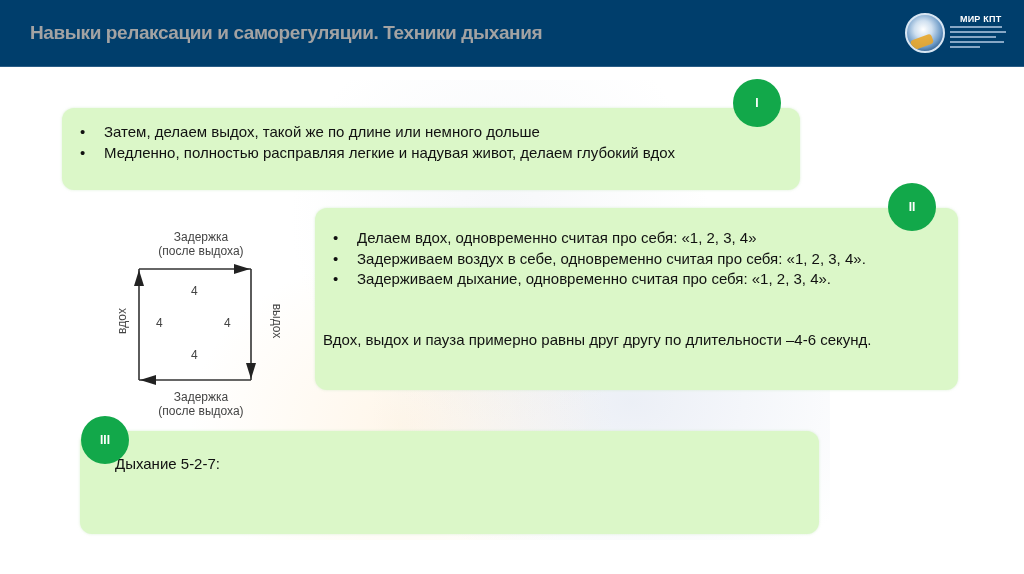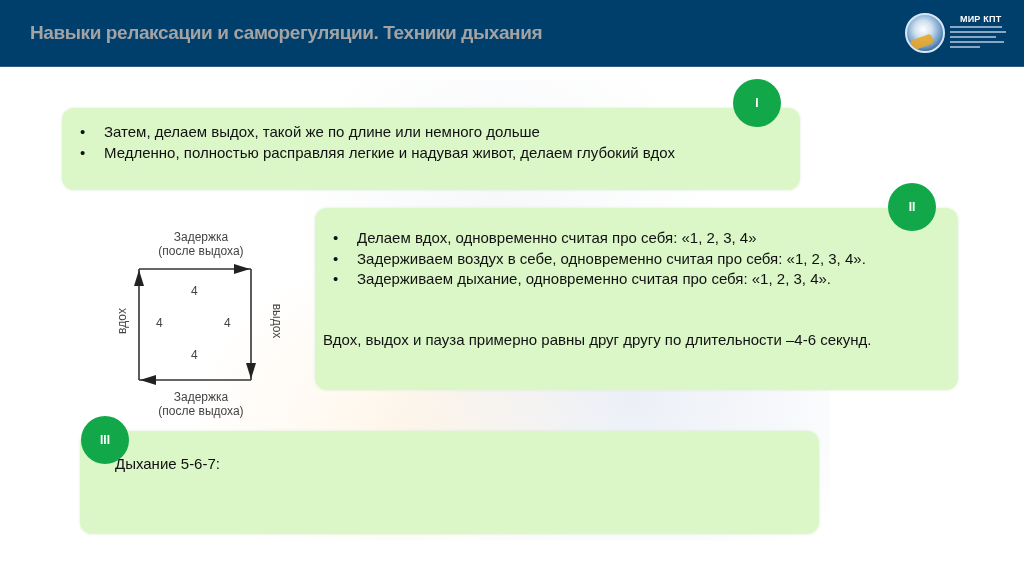--- a/index.html
+++ b/index.html
@@ -145,16 +145,16 @@
     <li>Делаем вдох, одновременно считая про себя: «1, 2, 3, 4»</li>
     <li>Задерживаем воздух в себе, одновременно считая про себя: «1, 2, 3, 4».</li>
     <li>Задерживаем дыхание, одновременно считая про себя: «1, 2, 3, 4».</li>
   </ul>
   <div class="note">Вдох, выдох и пауза примерно равны друг другу по длительности –4-6 секунд.</div>
 </div>
 <div class="badge badge-2">II</div>
 
 <div class="card card-3">
   <div class="body">
-    <div>Дыхание 5-6-7:</div>
+    <div>Дыхание 5-2-7:</div>
   </div>
 </div>
 <div class="badge badge-3">III</div>
 
 </body></html>

